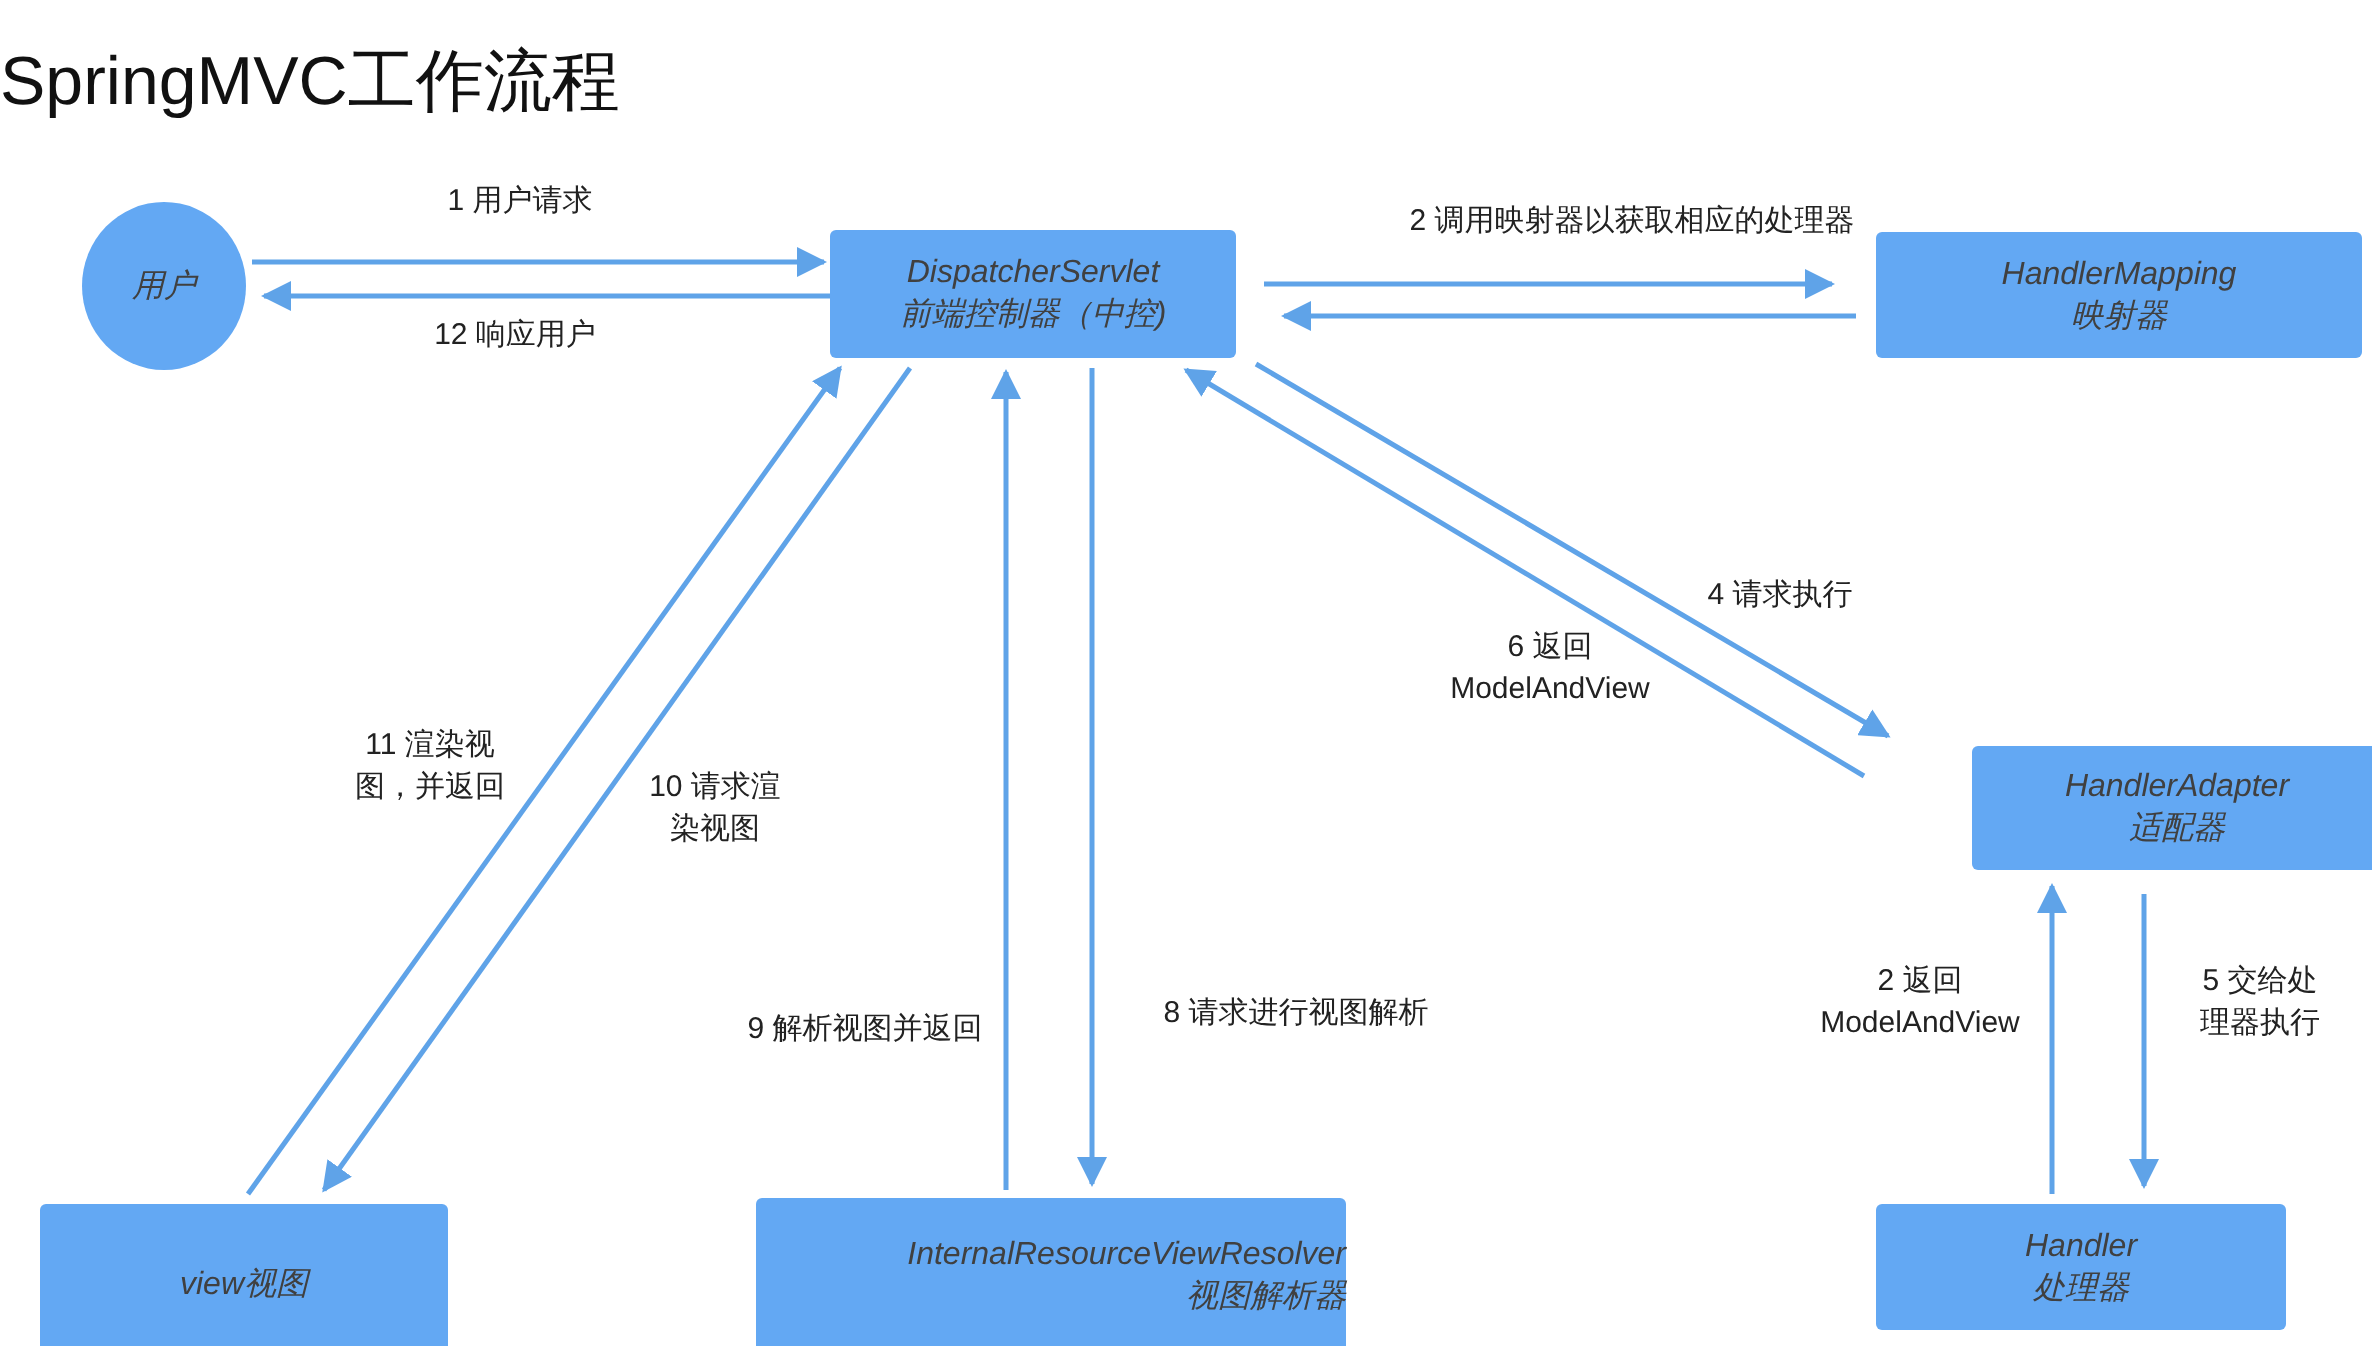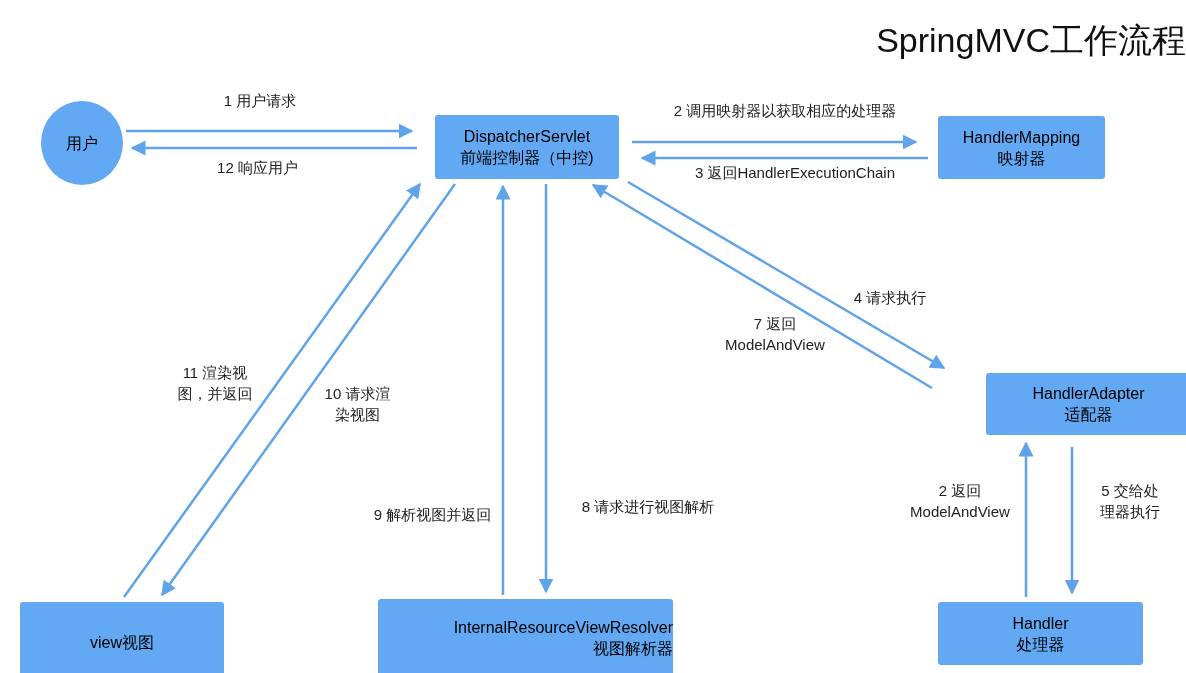--- a/index.html
+++ b/index.html
@@ -1,23 +1,23 @@
 <!DOCTYPE html>
 <html><head>
 <meta charset="utf-8">
 <style>
   html, body { margin: 0; padding: 0; background: #ffffff; }
   body { width: 1186px; height: 673px; position: relative; overflow: hidden;
          font-family: "Liberation Sans", "DejaVu Sans", sans-serif; }
-  #title { position: absolute; left: 0; width: 1186px; top: 18px; text-align: right;
+  #title { position: absolute; left: 0; width: 1186px; top: 18px; text-align: left;
            font-size: 34px; color: #111; }
   svg#edges { position: absolute; left: 0; top: 0; }
-  .node { position: absolute; background: #63a8f3; color: #000000; border-radius: 3px;
+  .node { position: absolute; background: #63a8f3; color: #404040; border-radius: 3px;
           display: flex; flex-direction: column; align-items: center; justify-content: center;
-          font-size: 16px; line-height: 21px; text-align: center; }
+          font-size: 16px; line-height: 21px; text-align: center; font-style: italic; }
   .node.circle { border-radius: 50%; }
   .lbl { position: absolute; font-size: 15px; line-height: 21px; color: #222; text-align: center;
          white-space: nowrap; }
 </style>
 </head>
 <body>
 
 <div id="title">SpringMVC工作流程</div>
 
 <svg id="edges" width="1186" height="673">
@@ -37,26 +37,26 @@
   <line x1="546" y1="184" x2="546" y2="592" stroke="#5fa3e8" stroke-width="2.5" marker-end="url(#ah)"></line>
   <line x1="503" y1="595" x2="503" y2="186" stroke="#5fa3e8" stroke-width="2.5" marker-end="url(#ah)"></line>
   <line x1="455" y1="184" x2="162" y2="595" stroke="#5fa3e8" stroke-width="2.5" marker-end="url(#ah)"></line>
   <line x1="124" y1="597" x2="420" y2="184" stroke="#5fa3e8" stroke-width="2.5" marker-end="url(#ah)"></line>
 </svg>
 
 <div class="node circle" style="left: 41px; top: 101px; width: 82px; height: 84px; background: rgb(99, 168, 243);">
   <span>用户</span>
 </div>
 
-<div class="node" style="left: 435px; top: 115px; width: 184px; height: 64px; background: rgb(99, 168, 243);">
+<div class="node" style="left: 415px; top: 115px; width: 203px; height: 64px; background: rgb(99, 168, 243);">
   <span>DispatcherServlet</span>
   <span>前端控制器（中控)</span>
 </div>
 
-<div class="node" style="left: 938px; top: 116px; width: 167px; height: 63px; background: rgb(99, 168, 243);">
+<div class="node" style="left: 938px; top: 116px; width: 243px; height: 63px; background: rgb(99, 168, 243);">
   <span>HandlerMapping</span>
   <span>映射器</span>
 </div>
 
 <div class="node" style="left: 938px; top: 373px; width: 205px; height: 62px; background: rgb(99, 168, 243); margin-left: 48px;">
   <span>HandlerAdapter</span>
   <span>适配器</span>
 </div>
 
 <div class="node" style="left: 938px; top: 602px; width: 205px; height: 63px; background: rgb(99, 168, 243);">
@@ -72,31 +72,30 @@
 <div class="node" style="left: 20px; top: 602px; width: 204px; height: 81px; background: rgb(99, 168, 243);">
   <span>view视图</span>
 </div>
 
 <div class="lbl" style="left:200px; top:90px; width:120px;">
   <div>1 用户请求</div>
 </div>
 <div class="lbl" style="left:195px; top:157px; width:125px;">
   <div>12 响应用户</div>
 </div>
-<div class="lbl" style="left:645px; top:100px; width:280px;text-align:center;">
+<div class="lbl" style="left:676px; top:100px; width:280px;text-align:center;">
   <div>2 调用映射器以获取相应的处理器</div>
 </div>
 <div class="lbl" style="left:665px; top:162px; width:260px;">
-  <div>3 返回HandlerExecutionChain</div>
 </div>
 <div class="lbl" style="left:835px; top:287px; width:110px;">
   <div>4 请求执行</div>
 </div>
 <div class="lbl" style="left:710px; top:313px; width:130px;">
-  <div>7 返回</div>
+  <div>6 返回</div>
   <div>ModelAndView</div>
 </div>
 <div class="lbl" style="left:895px; top:480px; width:130px;">
   <div>2 返回</div>
   <div>ModelAndView</div>
 </div>
 <div class="lbl" style="left:1090px; top:480px; width:80px;">
   <div>5 交给处</div>
   <div>理器执行</div>
 </div>

